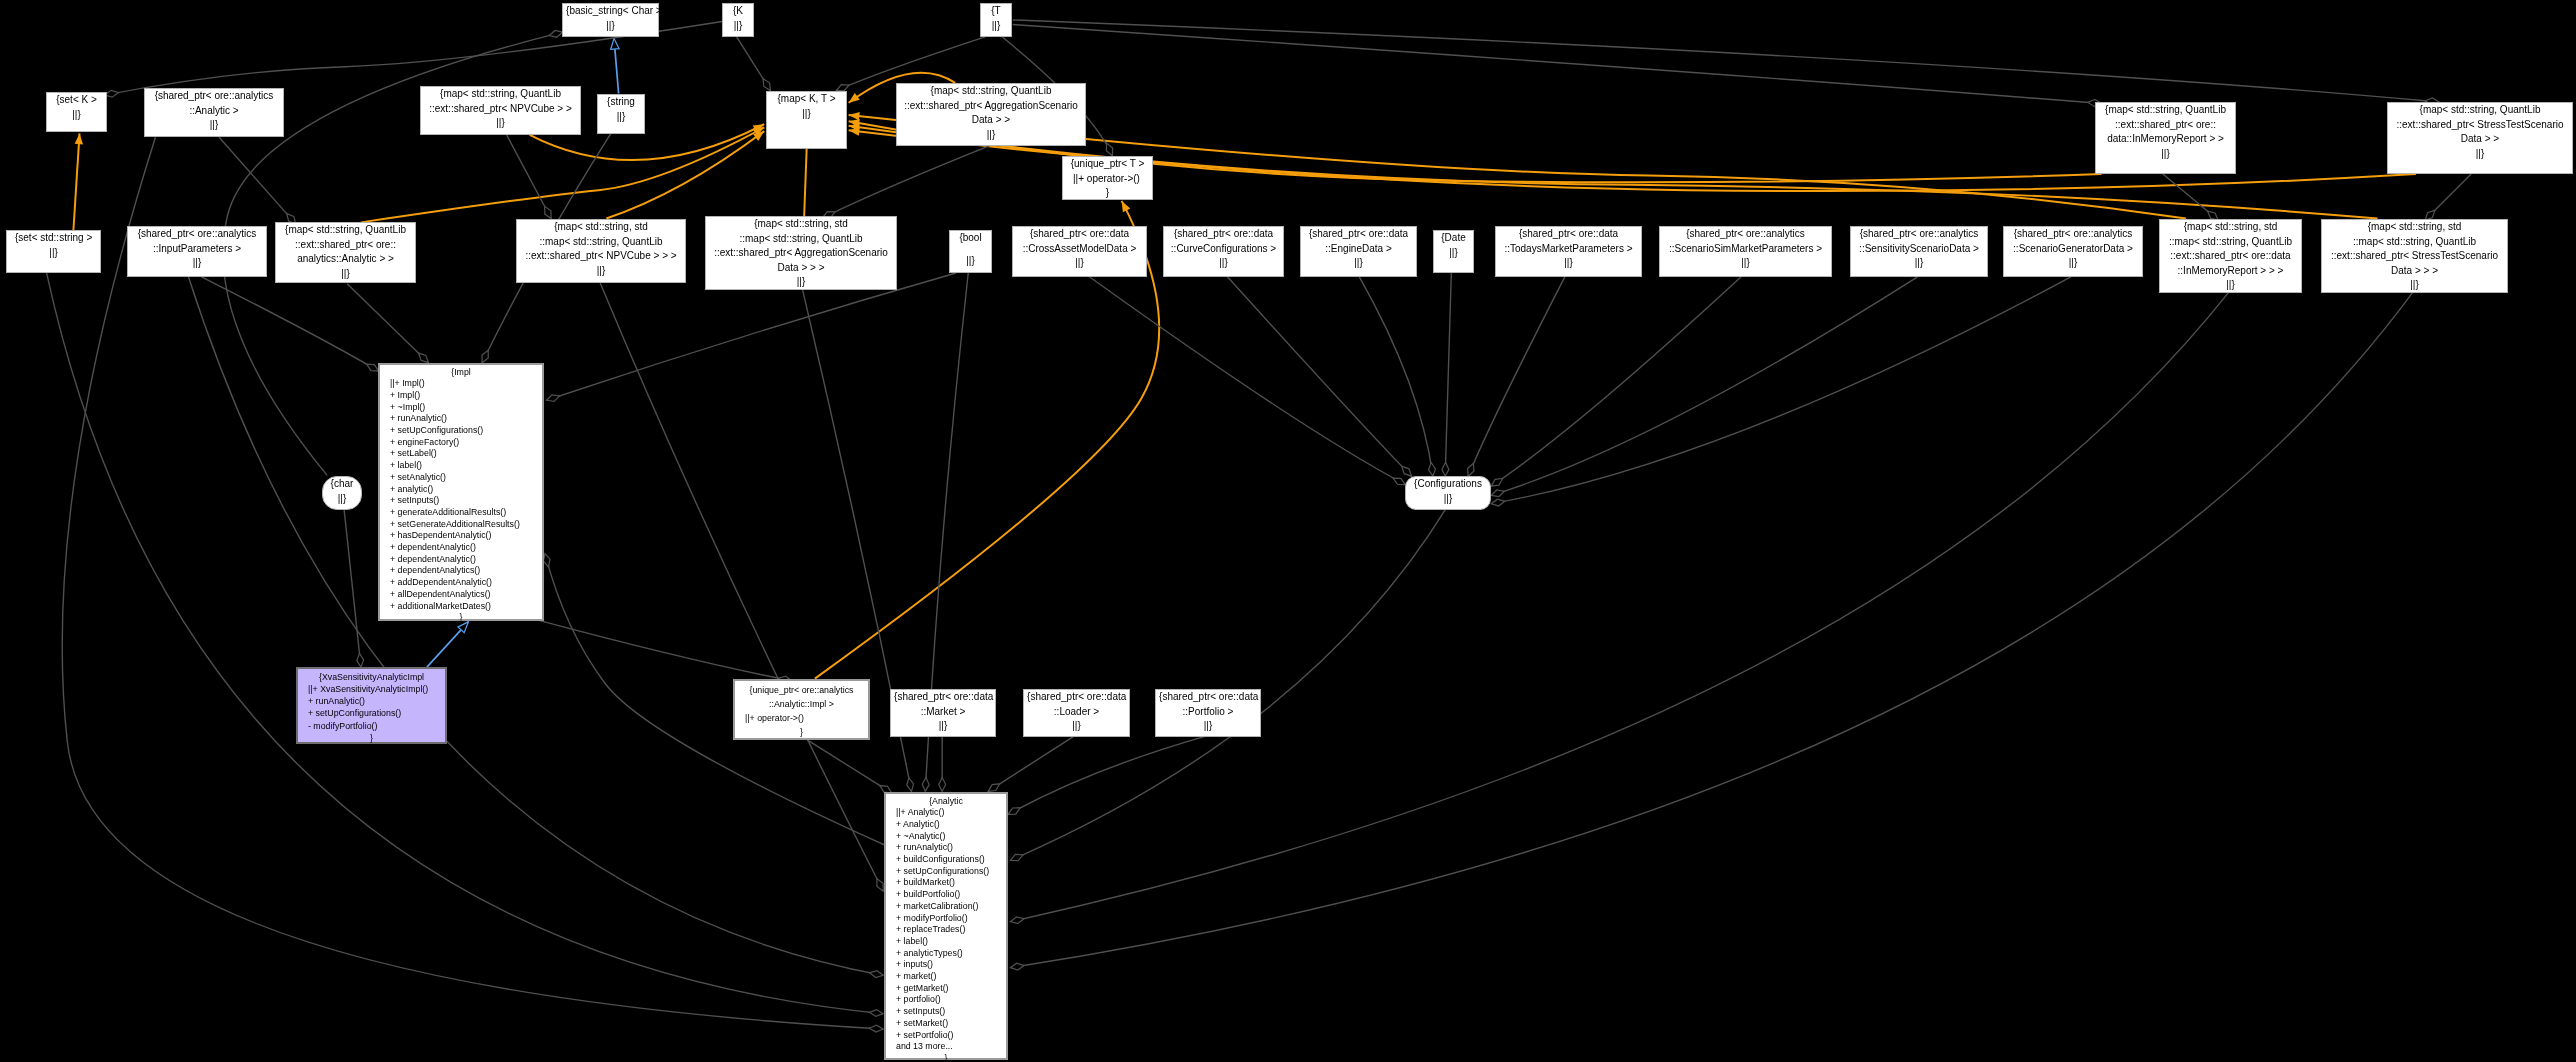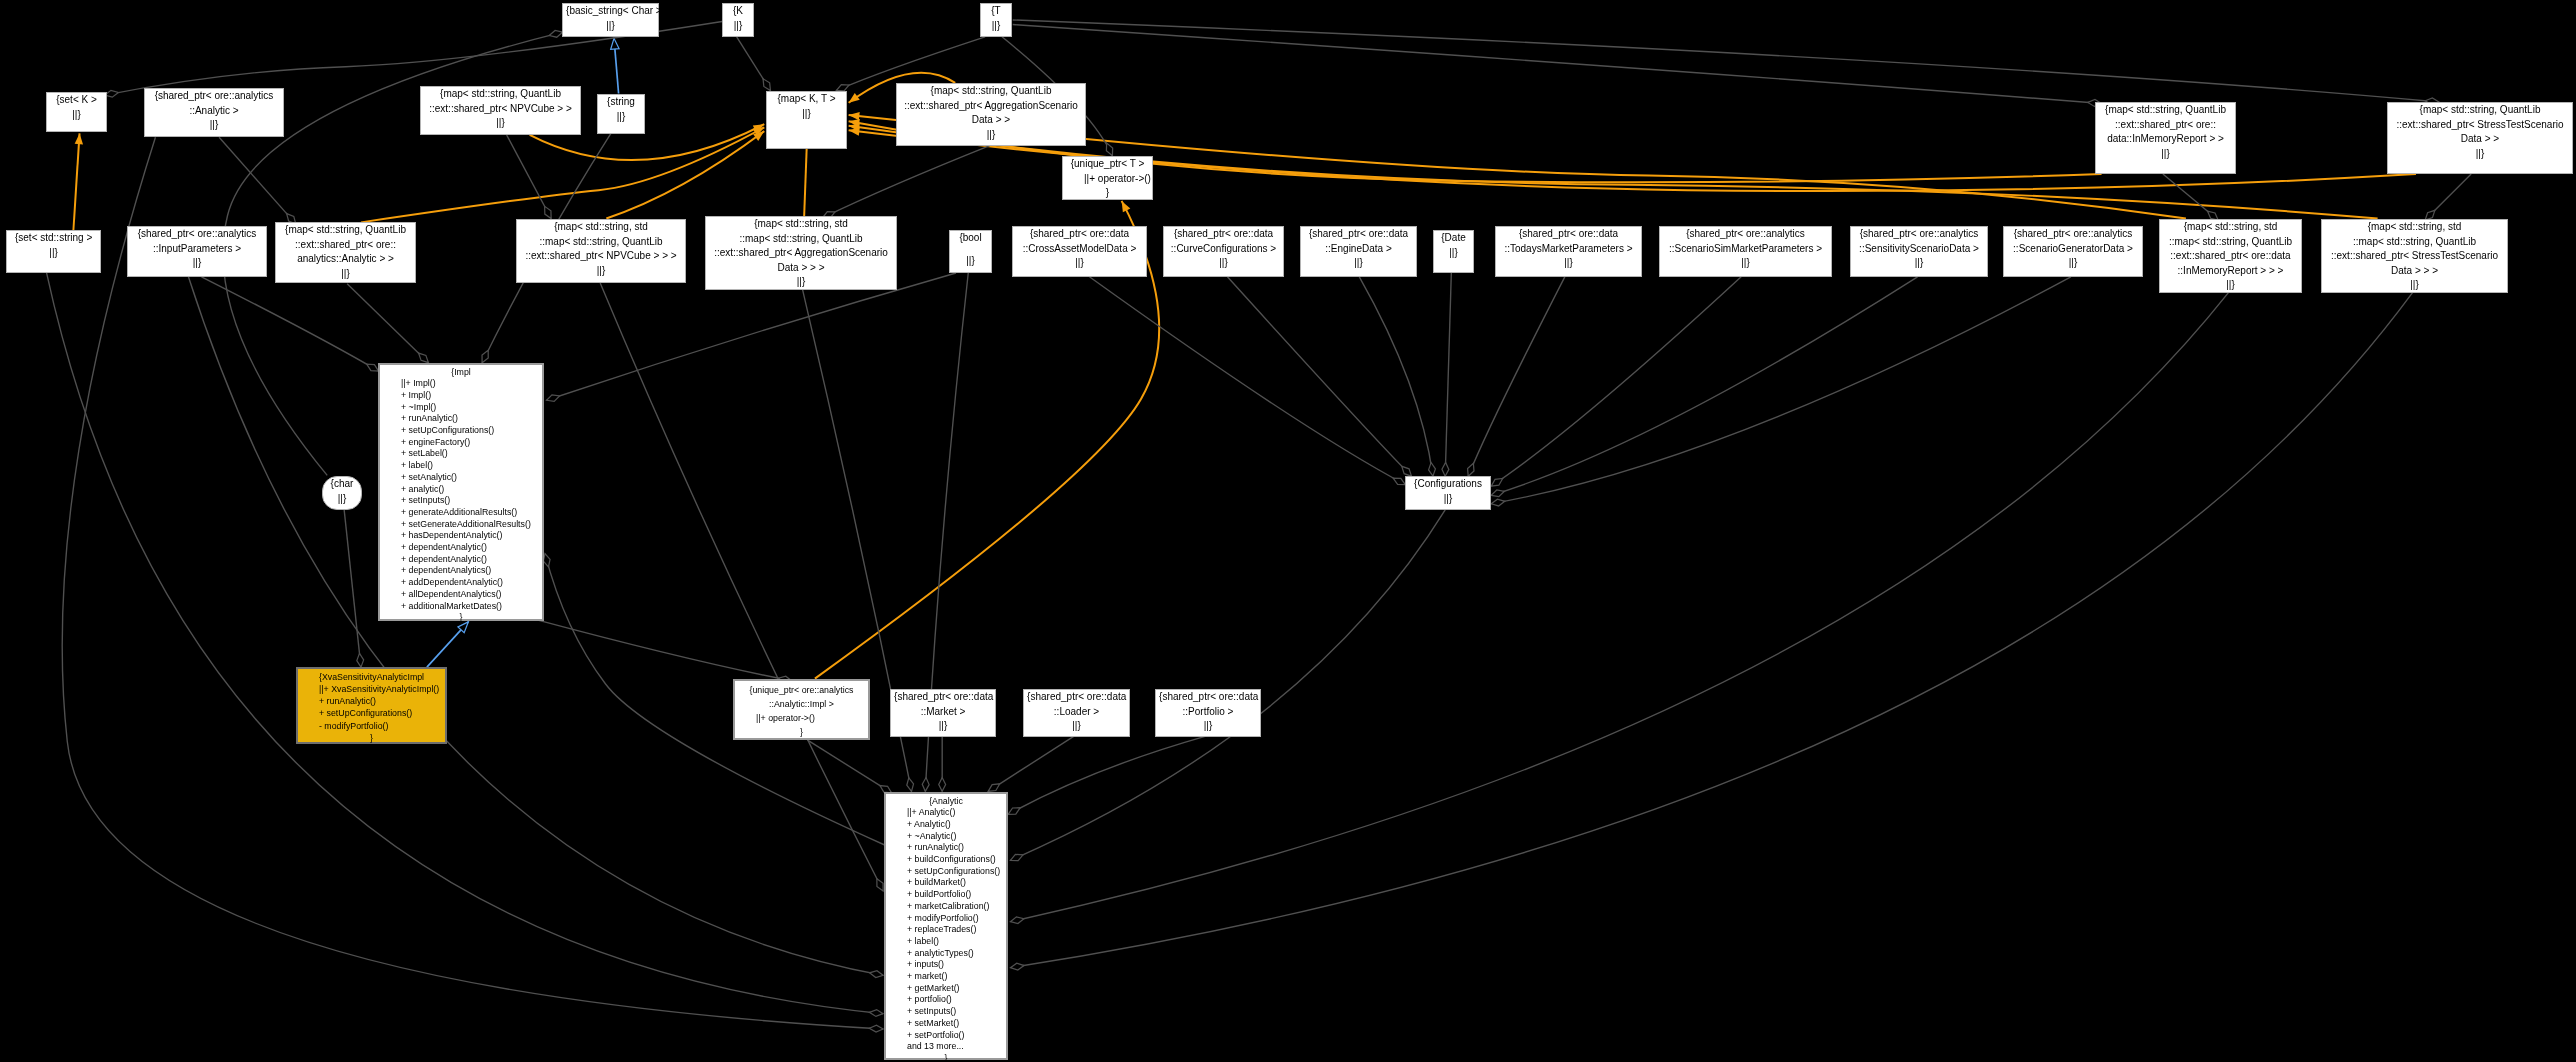--- a/index.html
+++ b/index.html
@@ -3,24 +3,24 @@
 <meta charset="utf-8">
 <style>
   html,body{margin:0;padding:0;background:#000;}
   #graph{position:relative;width:2576px;height:1062px;background:#000;overflow:hidden;
          font-family:"Liberation Sans","DejaVu Sans",sans-serif;}
   #edges{position:absolute;left:0;top:0;}
   .node{position:absolute;background:#ffffff;border:1.5px solid #b4b4b4;color:#000;
         font-size:10px;line-height:14.6px;display:flex;flex-direction:column;
         box-sizing:border-box;white-space:nowrap;cursor:pointer;}
   .node .ln{text-align:center;padding:0 3.1px;}
-  .node .ln.left{text-align:left;padding:0 21px;}
+  .node .ln.left{text-align:left;padding:0 10px;}
   .members{font-size:8.8px;line-height:11.7px;justify-content:flex-start;padding-top:1.5px;
            border-width:2.3px;border-color:#9a9a9a;}
-  .highlight{background:#eab308;border-color:#6e6e6e;}
+  .highlight{background:#c4b5fd;border-color:#6e6e6e;}
 </style>
 </head>
 <body>
 
 <div id="graph">
   <svg id="edges" width="2576" height="1062" viewBox="0 0 3358 1385">
       <path d="M95,300 L103,174" fill="none" stroke="#f59e0b" stroke-width="2.6"></path>
       <path d="M0,0 L-14,-5.5 L-14,5.5 Z" transform="translate(103,174) rotate(-86.3670492605118)" fill="#f59e0b"></path>
       <path d="M690,176 Q830,248 996,162" fill="none" stroke="#f59e0b" stroke-width="2.6"></path>
       <path d="M0,0 L-14,-5.5 L-14,5.5 Z" transform="translate(996,162) rotate(-27.387422157076173)" fill="#f59e0b"></path>
@@ -291,21 +291,21 @@
         <div class="ln left">+ dependentAnalytics()</div>
         <div class="ln left">+ addDependentAnalytic()</div>
         <div class="ln left">+ allDependentAnalytics()</div>
         <div class="ln left">+ additionalMarketDates()</div>
         <div class="ln">}</div>
       </div>
       <div class="node" style="left: 322px; top: 476px; width: 40px; height: 34px; border-radius: 15px;">
         <div class="ln">{char</div>
         <div class="ln">||}</div>
       </div>
-      <div class="node" style="left: 1405px; top: 476px; width: 86px; height: 34px;">
+      <div class="node" style="left: 1405px; top: 476px; width: 86px; height: 34px; border-radius: 11px;">
         <div class="ln">{Configurations</div>
         <div class="ln">||}</div>
       </div>
       <div class="node members highlight" style="left: 296px; top: 667px; width: 151px; height: 77px; line-height: 12.3px;">
         <div class="ln">{XvaSensitivityAnalyticImpl</div>
         <div class="ln left">||+ XvaSensitivityAnalyticImpl()</div>
         <div class="ln left">+ runAnalytic()</div>
         <div class="ln left">+ setUpConfigurations()</div>
         <div class="ln left">- modifyPortfolio()</div>
         <div class="ln">}</div>

